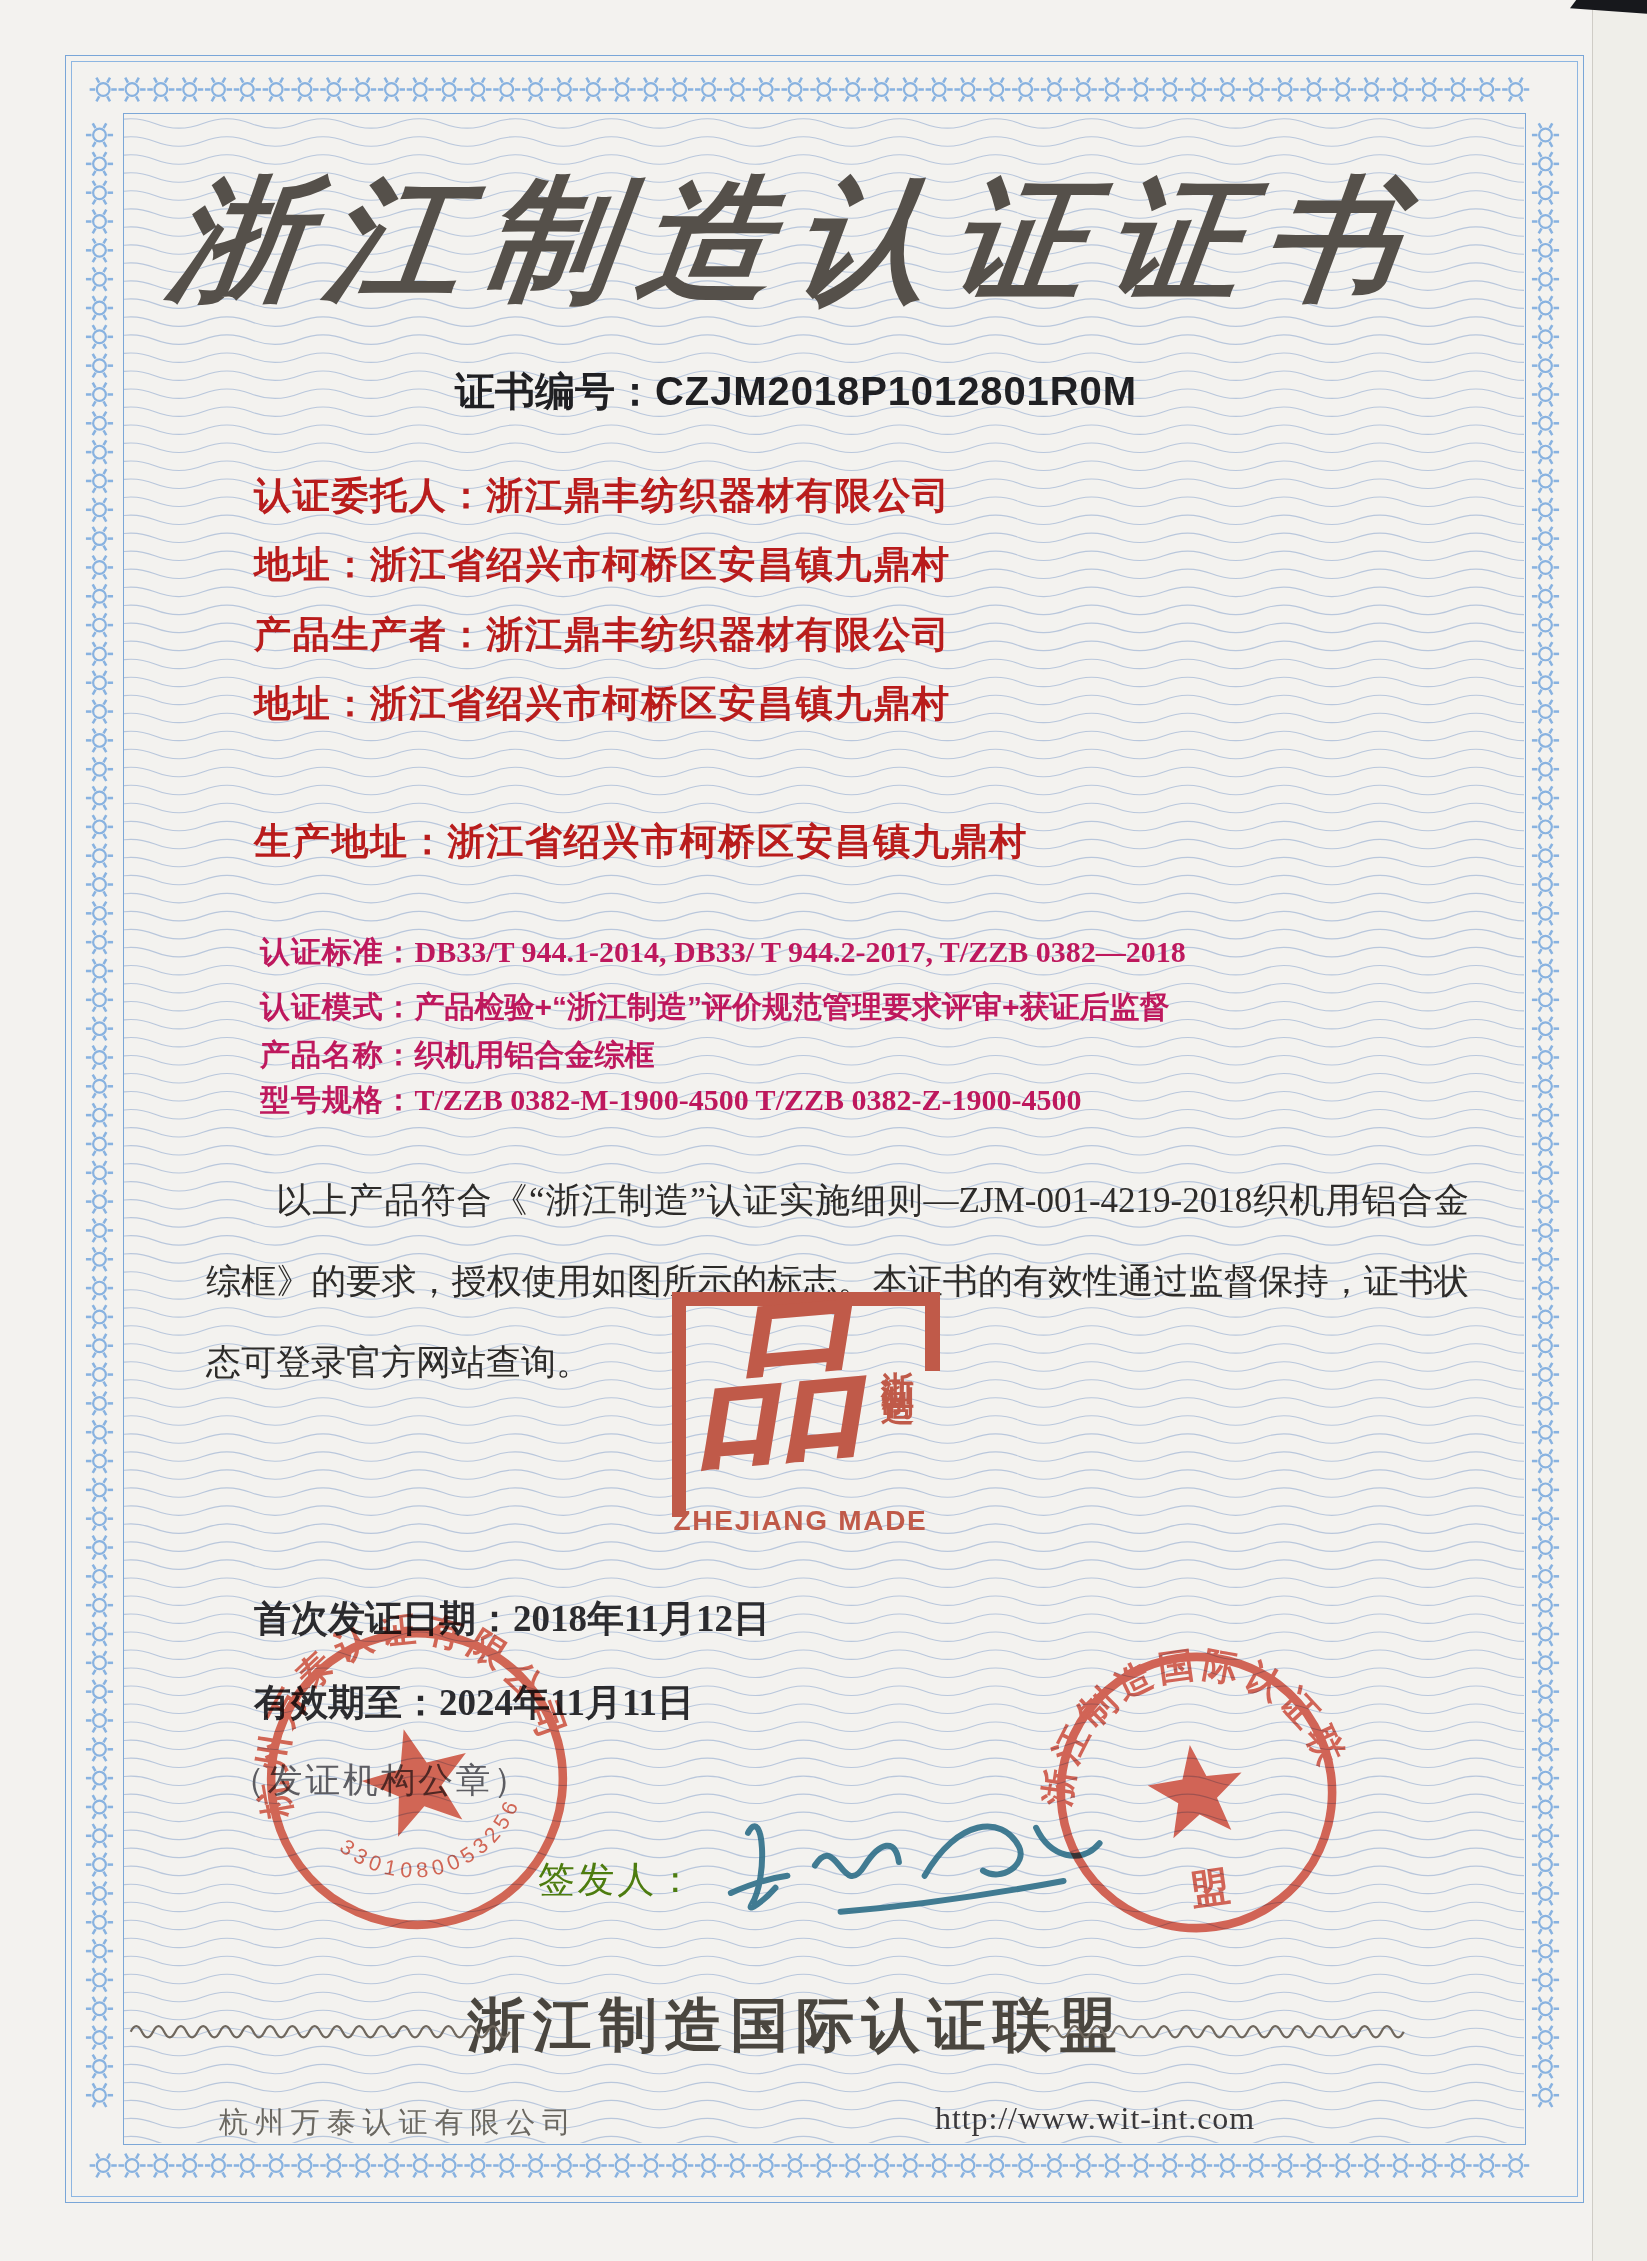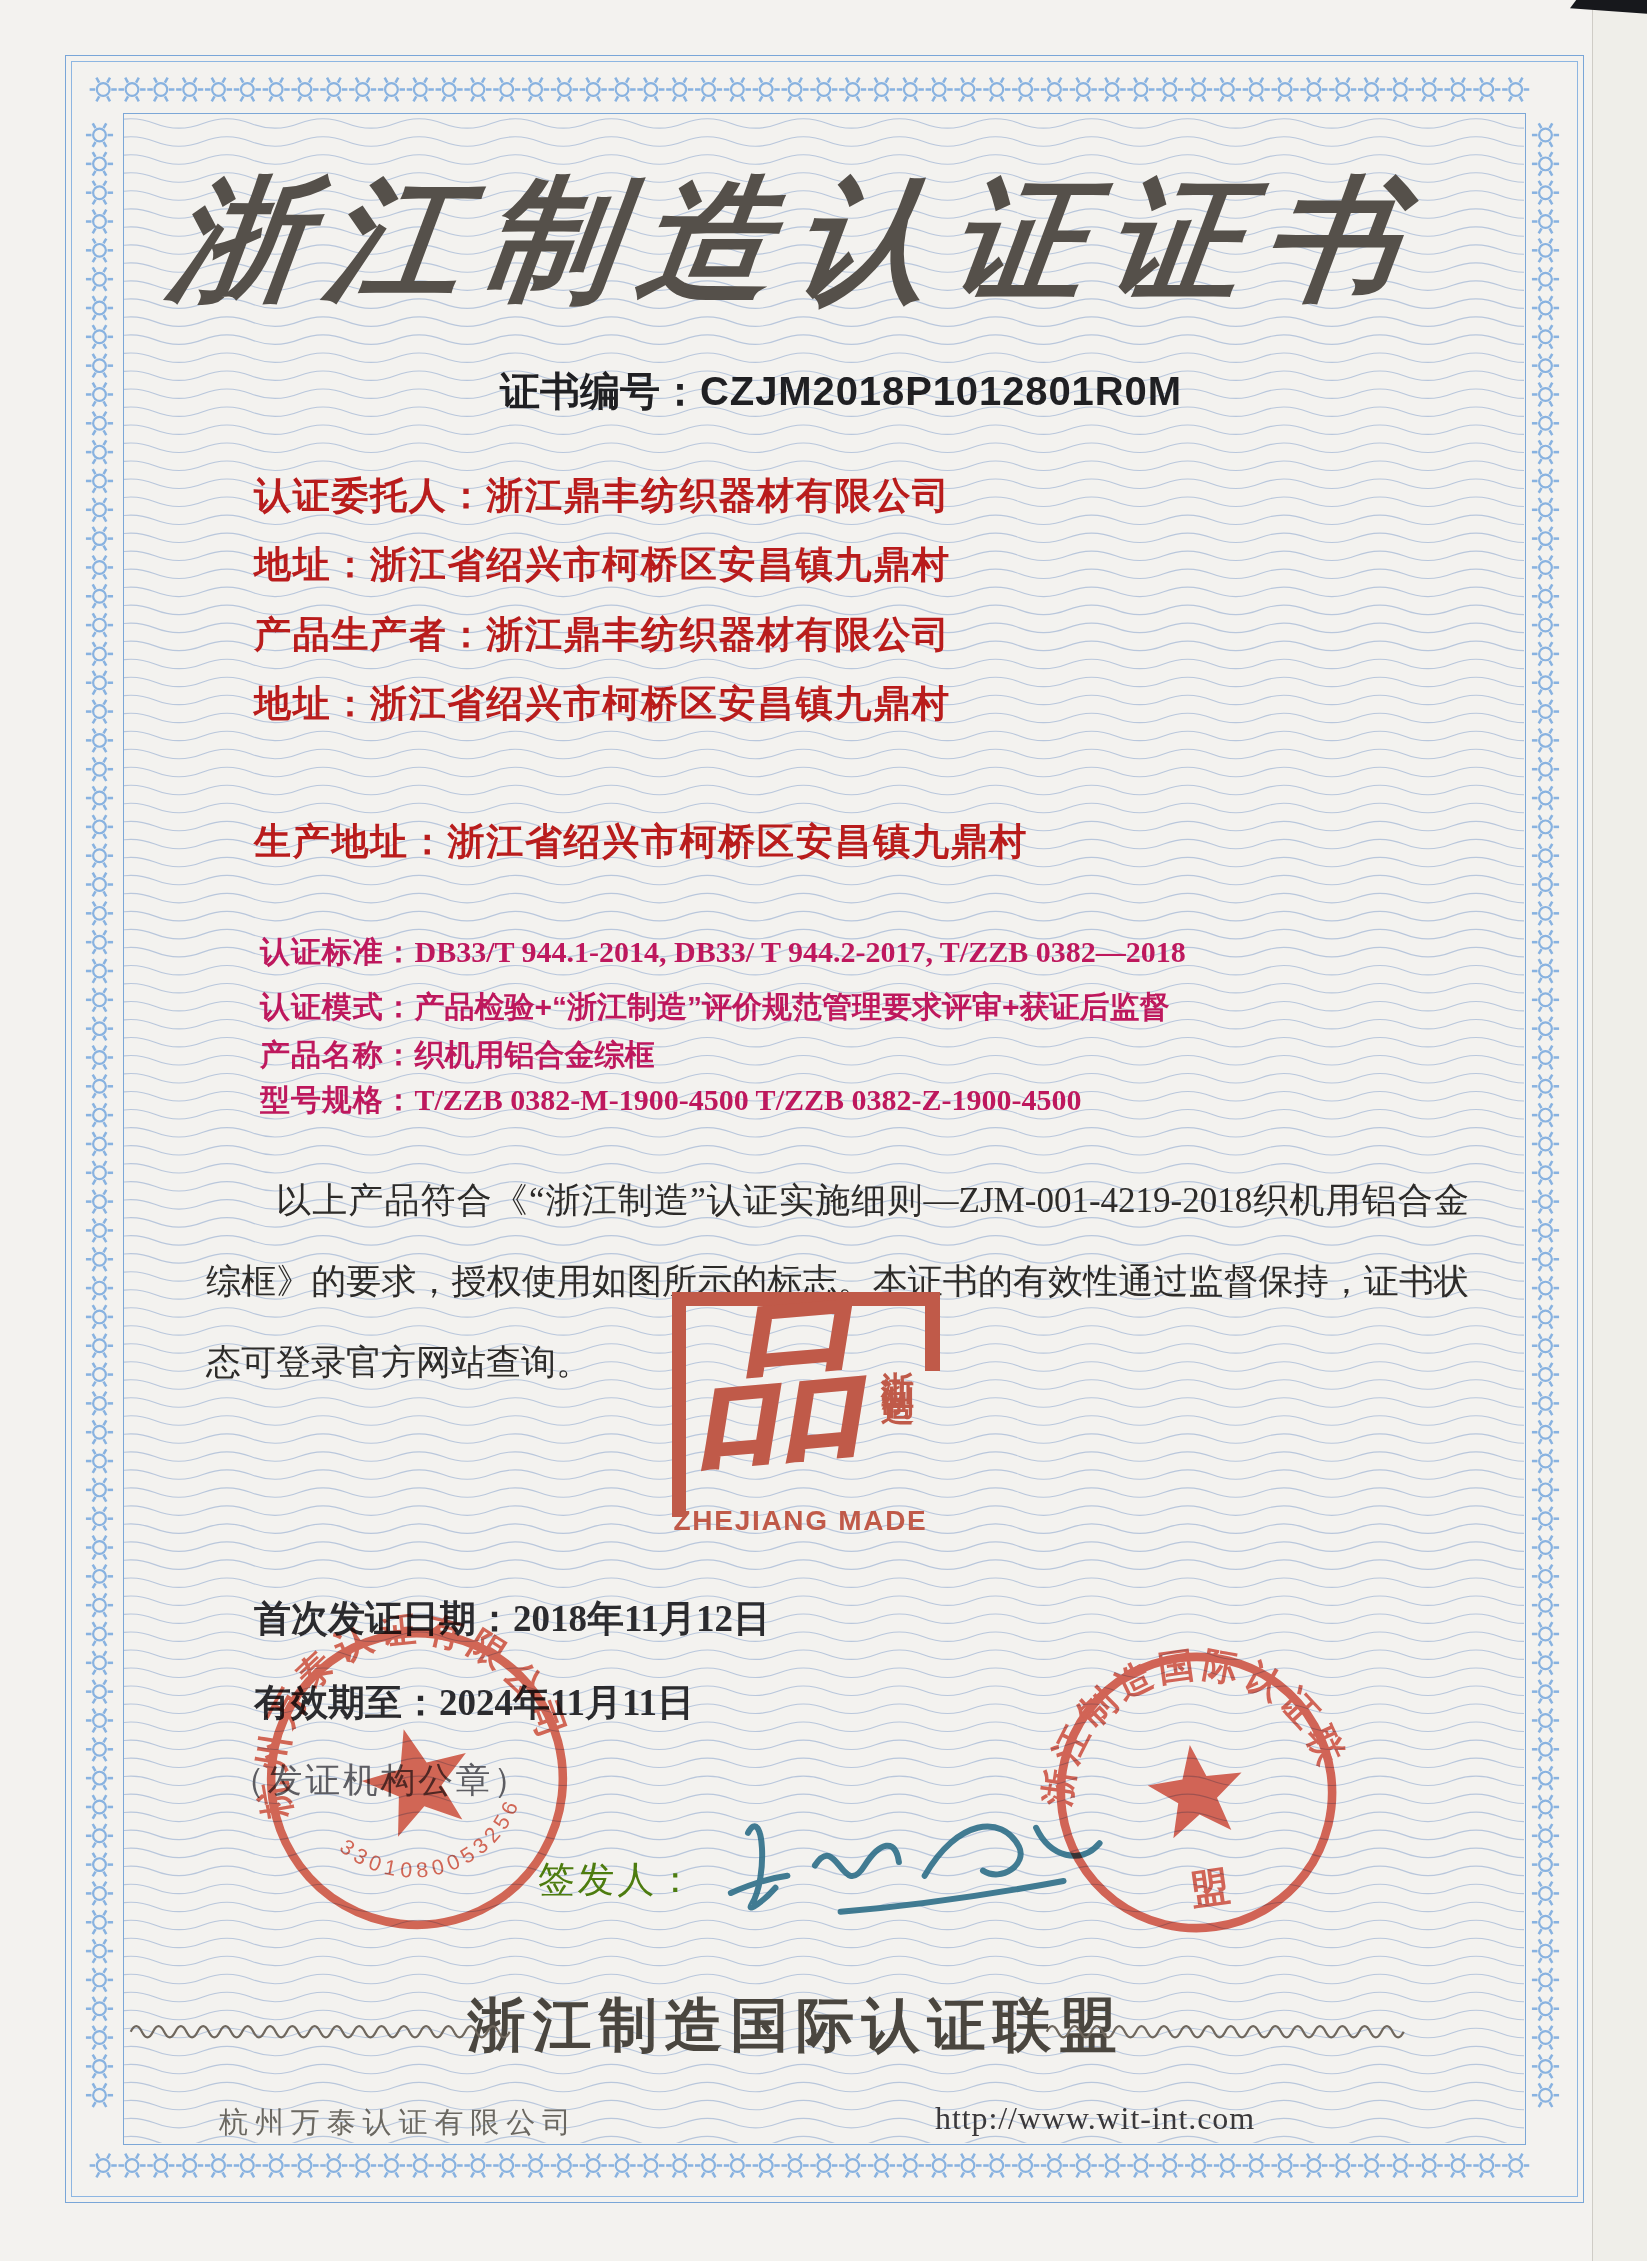--- a/index.html
+++ b/index.html
@@ -18,21 +18,21 @@
                border:0.9px solid #8db6e2;}
   .frame-line2{position:absolute;left:57px;top:57px;right:57px;bottom:57px;
                border:1.7px solid #7ca7d7;}
   .band{position:absolute;}
   .waves{position:absolute;left:124px;top:113px;}
   
   .title{position:absolute;left:0;top:151px;width:1592px;text-align:center;
          font-family:"DejaVu Serif","Liberation Serif",serif;font-weight:bold;font-style:italic;
          font-size:134px;letter-spacing:22px;color:#55504a;transform:skewX(-7deg);}
   .certno{position:absolute;left:0;top:364px;width:1592px;text-align:center;
-          font-size:40px;color:#202023;margin-left:45px;}
+          font-size:40px;color:#202023;}
   .certno .lbl{font-weight:700;}
   .certno .val{font-weight:700;letter-spacing:0.9px;}
   .iline{position:absolute;left:254px;font-size:37px;font-weight:700;color:#b91c1c;
          letter-spacing:1.7px;white-space:nowrap;}
   .sline{position:absolute;left:260px;font-size:30px;color:#be185d;white-space:nowrap;}
   .sline .lbl{font-weight:700;letter-spacing:0.9px;}
   .val-serif{font-family:"Liberation Serif","DejaVu Serif",serif;font-weight:600;}
   .val-hei{font-weight:700;}
   .para{position:absolute;left:206px;top:1160px;width:1263px;
         font-family:"Liberation Serif","DejaVu Serif",serif;

